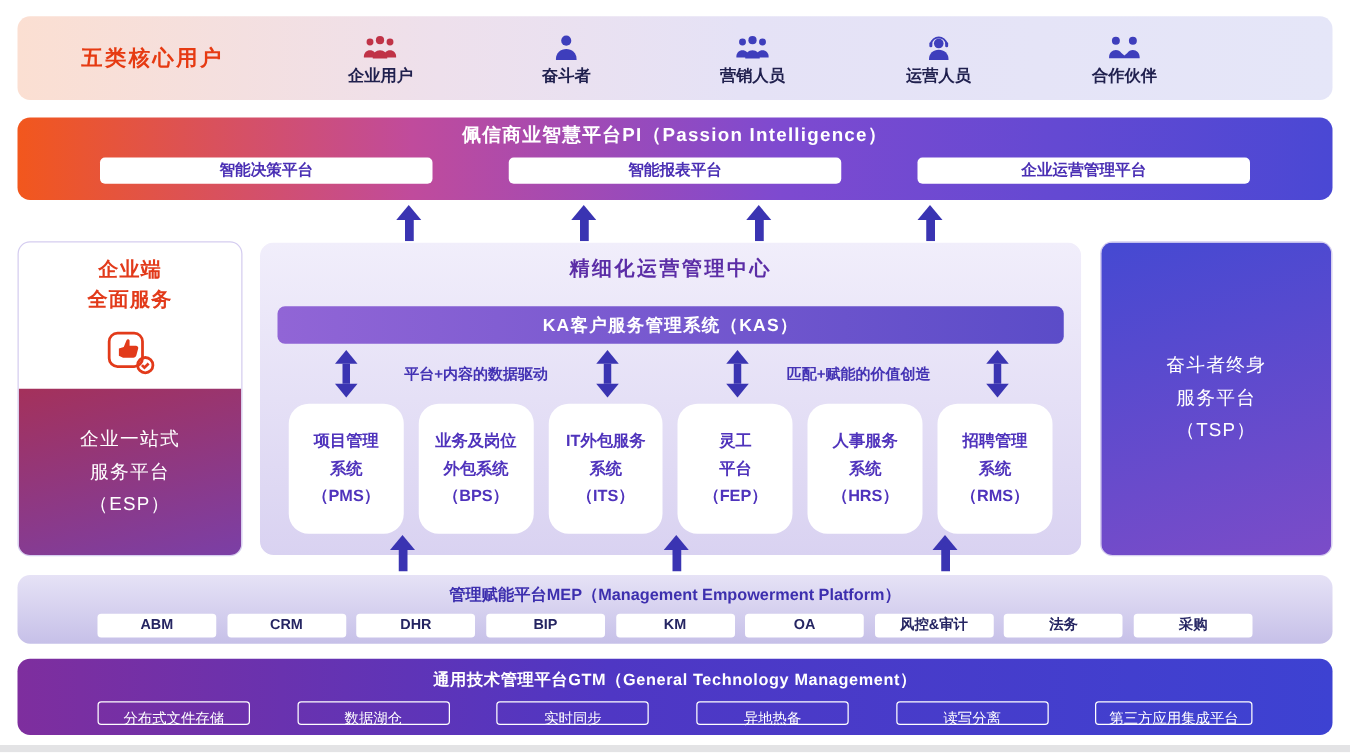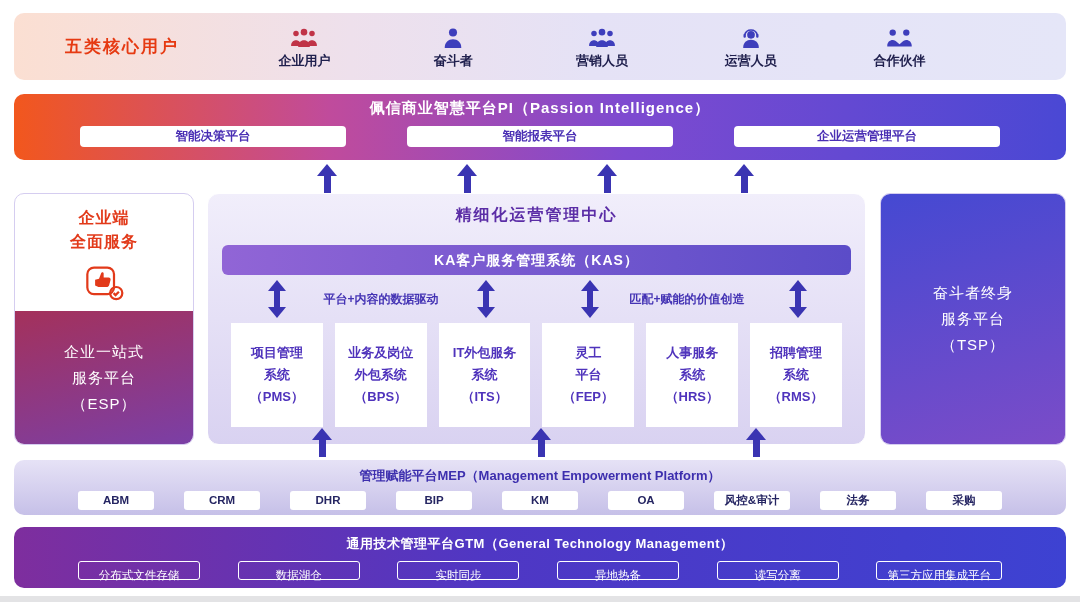--- a/index.html
+++ b/index.html
@@ -54,29 +54,29 @@
   
   .center-panel { position:absolute; left:207px; top:193px; width:659px; height:252px; border-radius:12px;
     border:1px solid #ffffff; background:linear-gradient(180deg,#f1eefb 0%, #d9d2f1 100%); }
   .center-title { margin-top:11px; text-align:center; color:#5b2da6; font-size:16px; font-weight:700; letter-spacing:2px; }
   .kas-bar { margin:19px 14px 0; height:30px; border-radius:6px;
     background:linear-gradient(90deg,#9165d6 0%, #5b4cc8 100%);
     color:#fff; text-align:center; line-height:30px; font-size:14px; font-weight:700; letter-spacing:1px; }
   .caption-row { position:relative; height:48px; }
   .caption { position:absolute; top:16px; width:150px; text-align:center; color:#4433b4; font-size:12px; font-weight:600; }
   .cards-row { display:flex; gap:12px; padding:0 23px; }
-  .sys-card { flex:1; height:104px; background:#fff; border-radius:0; display:flex; align-items:center; justify-content:center;
+  .sys-card { flex:1; height:104px; background:#fff; border-radius:16px; display:flex; align-items:center; justify-content:center;
     text-align:center; color:#4f33bc; font-size:13px; font-weight:700; line-height:22px; }
 
   
   .mep-band { position:absolute; left:14px; top:460px; width:1052px; height:55px; border-radius:10px;
     background:linear-gradient(180deg,#e6e2f6 0%, #c6c0e8 100%); padding-top:7px; }
   .mep-title { text-align:center; color:#3d2fae; font-size:13px; font-weight:700; }
   .mep-pills { display:flex; justify-content:space-between; padding:6px 64px 0; }
-  .mep-pill { width:76px; height:19px; line-height:19px; background:#fff; border-radius:3px;
+  .mep-pill { width:95px; height:19px; line-height:19px; background:#fff; border-radius:3px;
     text-align:center; font-size:11.5px; font-weight:600; color:#252562; }
 
   
   .gtm-band { position:absolute; left:14px; top:527px; width:1052px; height:61px; border-radius:10px;
     background:linear-gradient(90deg,#7e2e9e 0%, #4f37c4 45%, #3d42d2 100%); padding-top:8px; }
   .gtm-title { text-align:center; color:#fff; font-size:13px; font-weight:700; letter-spacing:0.5px; }
   .gtm-pills { display:flex; justify-content:space-between; padding:8px 64px 0; }
   .gtm-pill { min-width:122px; padding:5px 10px; height:19px; line-height:17px; border:1px solid #ffffff; border-radius:3px;
     color:#fff; font-size:11.5px; text-align:center; }
 

